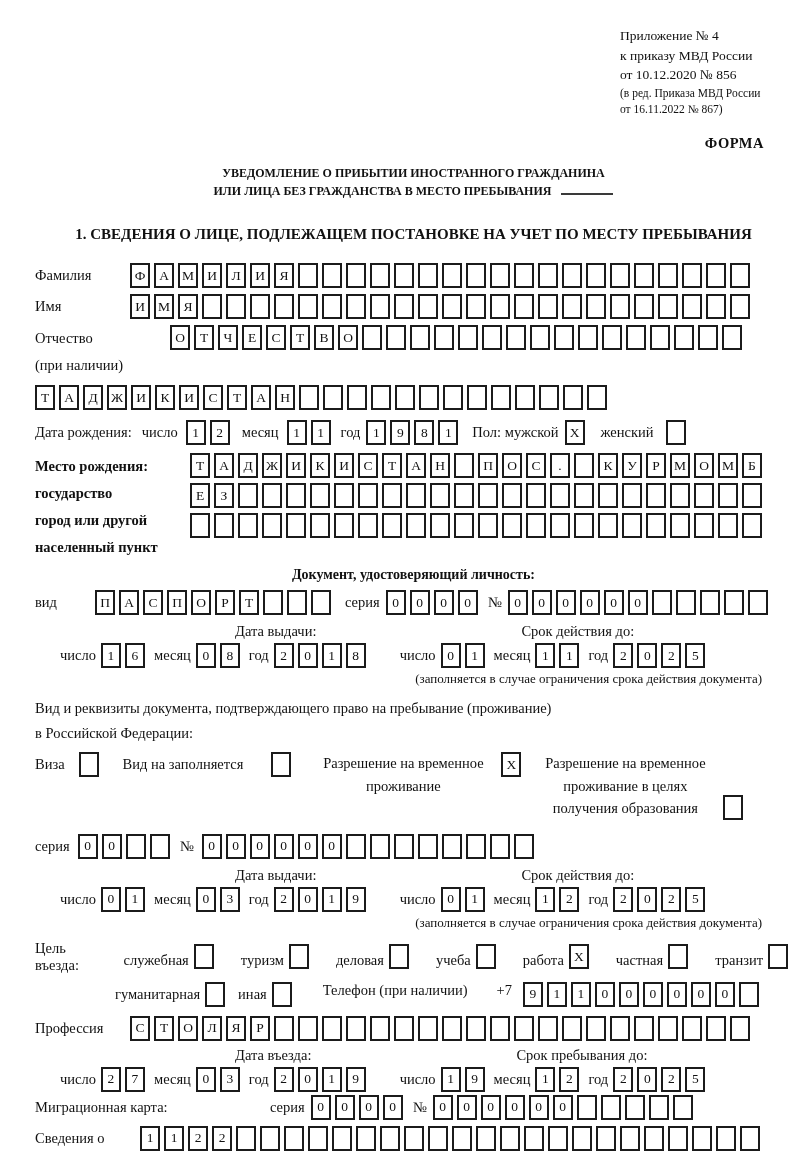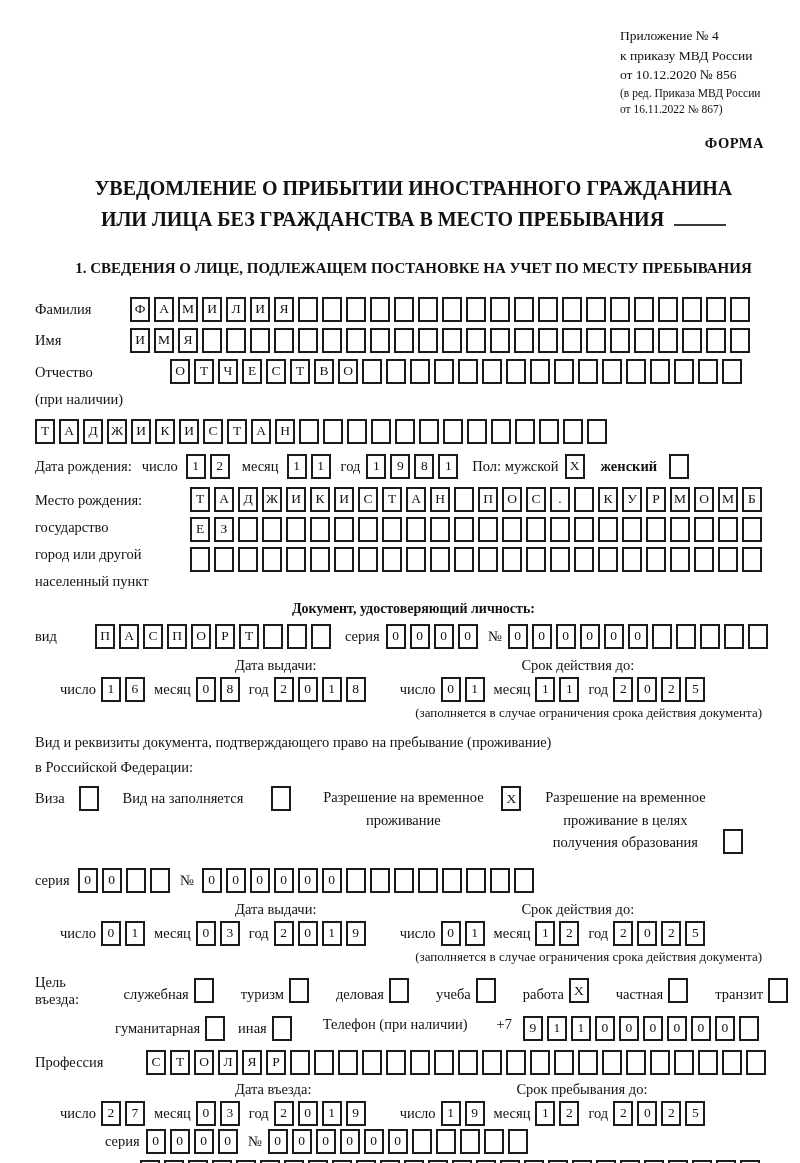--- a/index.html
+++ b/index.html
@@ -12,45 +12,45 @@
     color: #111;
     font-family: "Liberation Serif", "DejaVu Serif", serif;
     font-size: 14.5px;
     margin: 0 auto;
     overflow: hidden;
   }
   .annex { margin-left: 585px; font-size: 13.5px; line-height: 1.45; }
   .annex .sub { font-size: 11.5px; line-height: 1.4; }
   .annex .sub:first-of-type { margin-top: 5px; }
   .forma { text-align: right; padding-right: 28px; font-weight: bold; font-size: 14.5px; margin-top: 18px; letter-spacing: .5px; }
-  .title { text-align: center; font-weight: bold; font-size: 20px; line-height: 1.55; margin-top: 21px; }
+  .title { text-align: center; font-weight: bold; font-size: 12px; line-height: 1.55; margin-top: 12px; }
   .blank { display: inline-block; width: 52px; border-bottom: 2px solid #3a3a3a; margin-left: 10px; }
   .sec-heading { text-align: center; font-weight: bold; font-size: 15px; margin-top: 25px; margin-bottom: 20px; white-space: nowrap; }
 
   .fr { display: flex; align-items: flex-start; margin-bottom: 6px; white-space: nowrap; }
   .lbl { flex-shrink: 0; line-height: 25px; }
   .w95 { width: 95px; } .w135 { width: 135px; } .w143 { width: 143px; }
-  .w155 { width: 155px; } .w105 { width: 105px; } .w165 { width: 165px; }
+  .w155 { width: 155px; font-weight: bold; } .w105 { width: 105px; } .w165 { width: 165px; }
   .cells { display: inline-flex; flex-shrink: 0; }
   .cell {
     display: inline-flex; align-items: center; justify-content: center;
     width: 16px; height: 21px;
     border: 2px solid #1b1b1b;
     margin-right: 4px;
     font-size: 13.5px;
     background: #fff;
   }
   .mlines div { line-height: 27px; }
   .stack .cells { display: flex; margin-bottom: 5px; }
 
   .doc-heading { text-align: center; font-weight: bold; font-size: 14px; margin: 4px 0 7px; }
   .vid-row { display: flex; align-items: center; margin-bottom: 8px; }
   .vid-row .lbl-vid { width: 60px; }
   .ml6 { margin-left: 6px; } .ml8 { margin-left: 8px; } .ml10 { margin-left: 10px; }
-  .ml12 { margin-left: 12px; font-weight: bold; } .ml70 { margin-left: 70px; }
+  .ml12 { margin-left: 12px; } .ml70 { margin-left: 70px; }
 
   .dhead { display: flex; margin: 5px 0 3px; font-size: 14.5px; }
   .dh1 { margin-left: 200px; } .dh2 { margin-left: 205px; }
   .drow { display: flex; align-items: center; padding-left: 25px; margin-bottom: 3px; }
   .dgroup { display: flex; align-items: center; gap: 5px; }
   .dgroup.right { margin-left: 30px; }
   .note-right { text-align: right; padding-right: 30px; font-size: 13px; margin: 2px 0 9px; }
 
   .intro { line-height: 1.7; margin-top: 3px; }
   .res-opts { display: flex; align-items: flex-start; margin: 7px 0 14px; }
@@ -61,21 +61,21 @@
   .o3 { margin-left: 22px; } .o4 { margin-left: 14px; align-items: flex-end; }
   .o3 .opt-label, .o4 .opt-label { width: 172px; text-align: center; white-space: normal; line-height: 1.55; margin-right: 12px; }
 
   .purpose { display: flex; align-items: center; gap: 23px; margin-top: 4px; }
   .purpose .opt { align-items: flex-end; gap: 5px; }
   .purpose2 { display: flex; gap: 9px; padding-left: 80px; margin-top: 8px; }
   .purpose2 .opt { align-items: center; gap: 5px; }
   .phone-lbl { margin-left: 18px; }
   .phone-prefix { margin-left: 20px; margin-right: 2px; }
 
-  .prof-row { margin-top: 9px; gap: 16px; }
+  .prof-row { margin-top: 9px; }
   .mig-row { margin-top: 2px; align-items: center; }
   .rep-block { margin-top: 4px; }
   .rep-lbl div { line-height: 25px; }
 </style>
 </head>
 <body>
 
 <div class="annex">
   <div>Приложение № 4</div>
   <div>к приказу МВД России</div>
@@ -673,20 +673,21 @@
     <span class="cells">
         <span class="cell">2</span>
         <span class="cell">0</span>
         <span class="cell">2</span>
         <span class="cell">5</span>
       </span>
   </div>
 </div>
 
 <div class="fr mig-row">
+  <span class="lbl w165">Миграционная карта:</span>
   <span class="ml70">серия</span>
   <span class="cells ml6">
       <span class="cell">0</span>
       <span class="cell">0</span>
       <span class="cell">0</span>
       <span class="cell">0</span>
     </span>
   <span class="ml6">№</span>
   <span class="cells ml6">
       <span class="cell">0</span>

